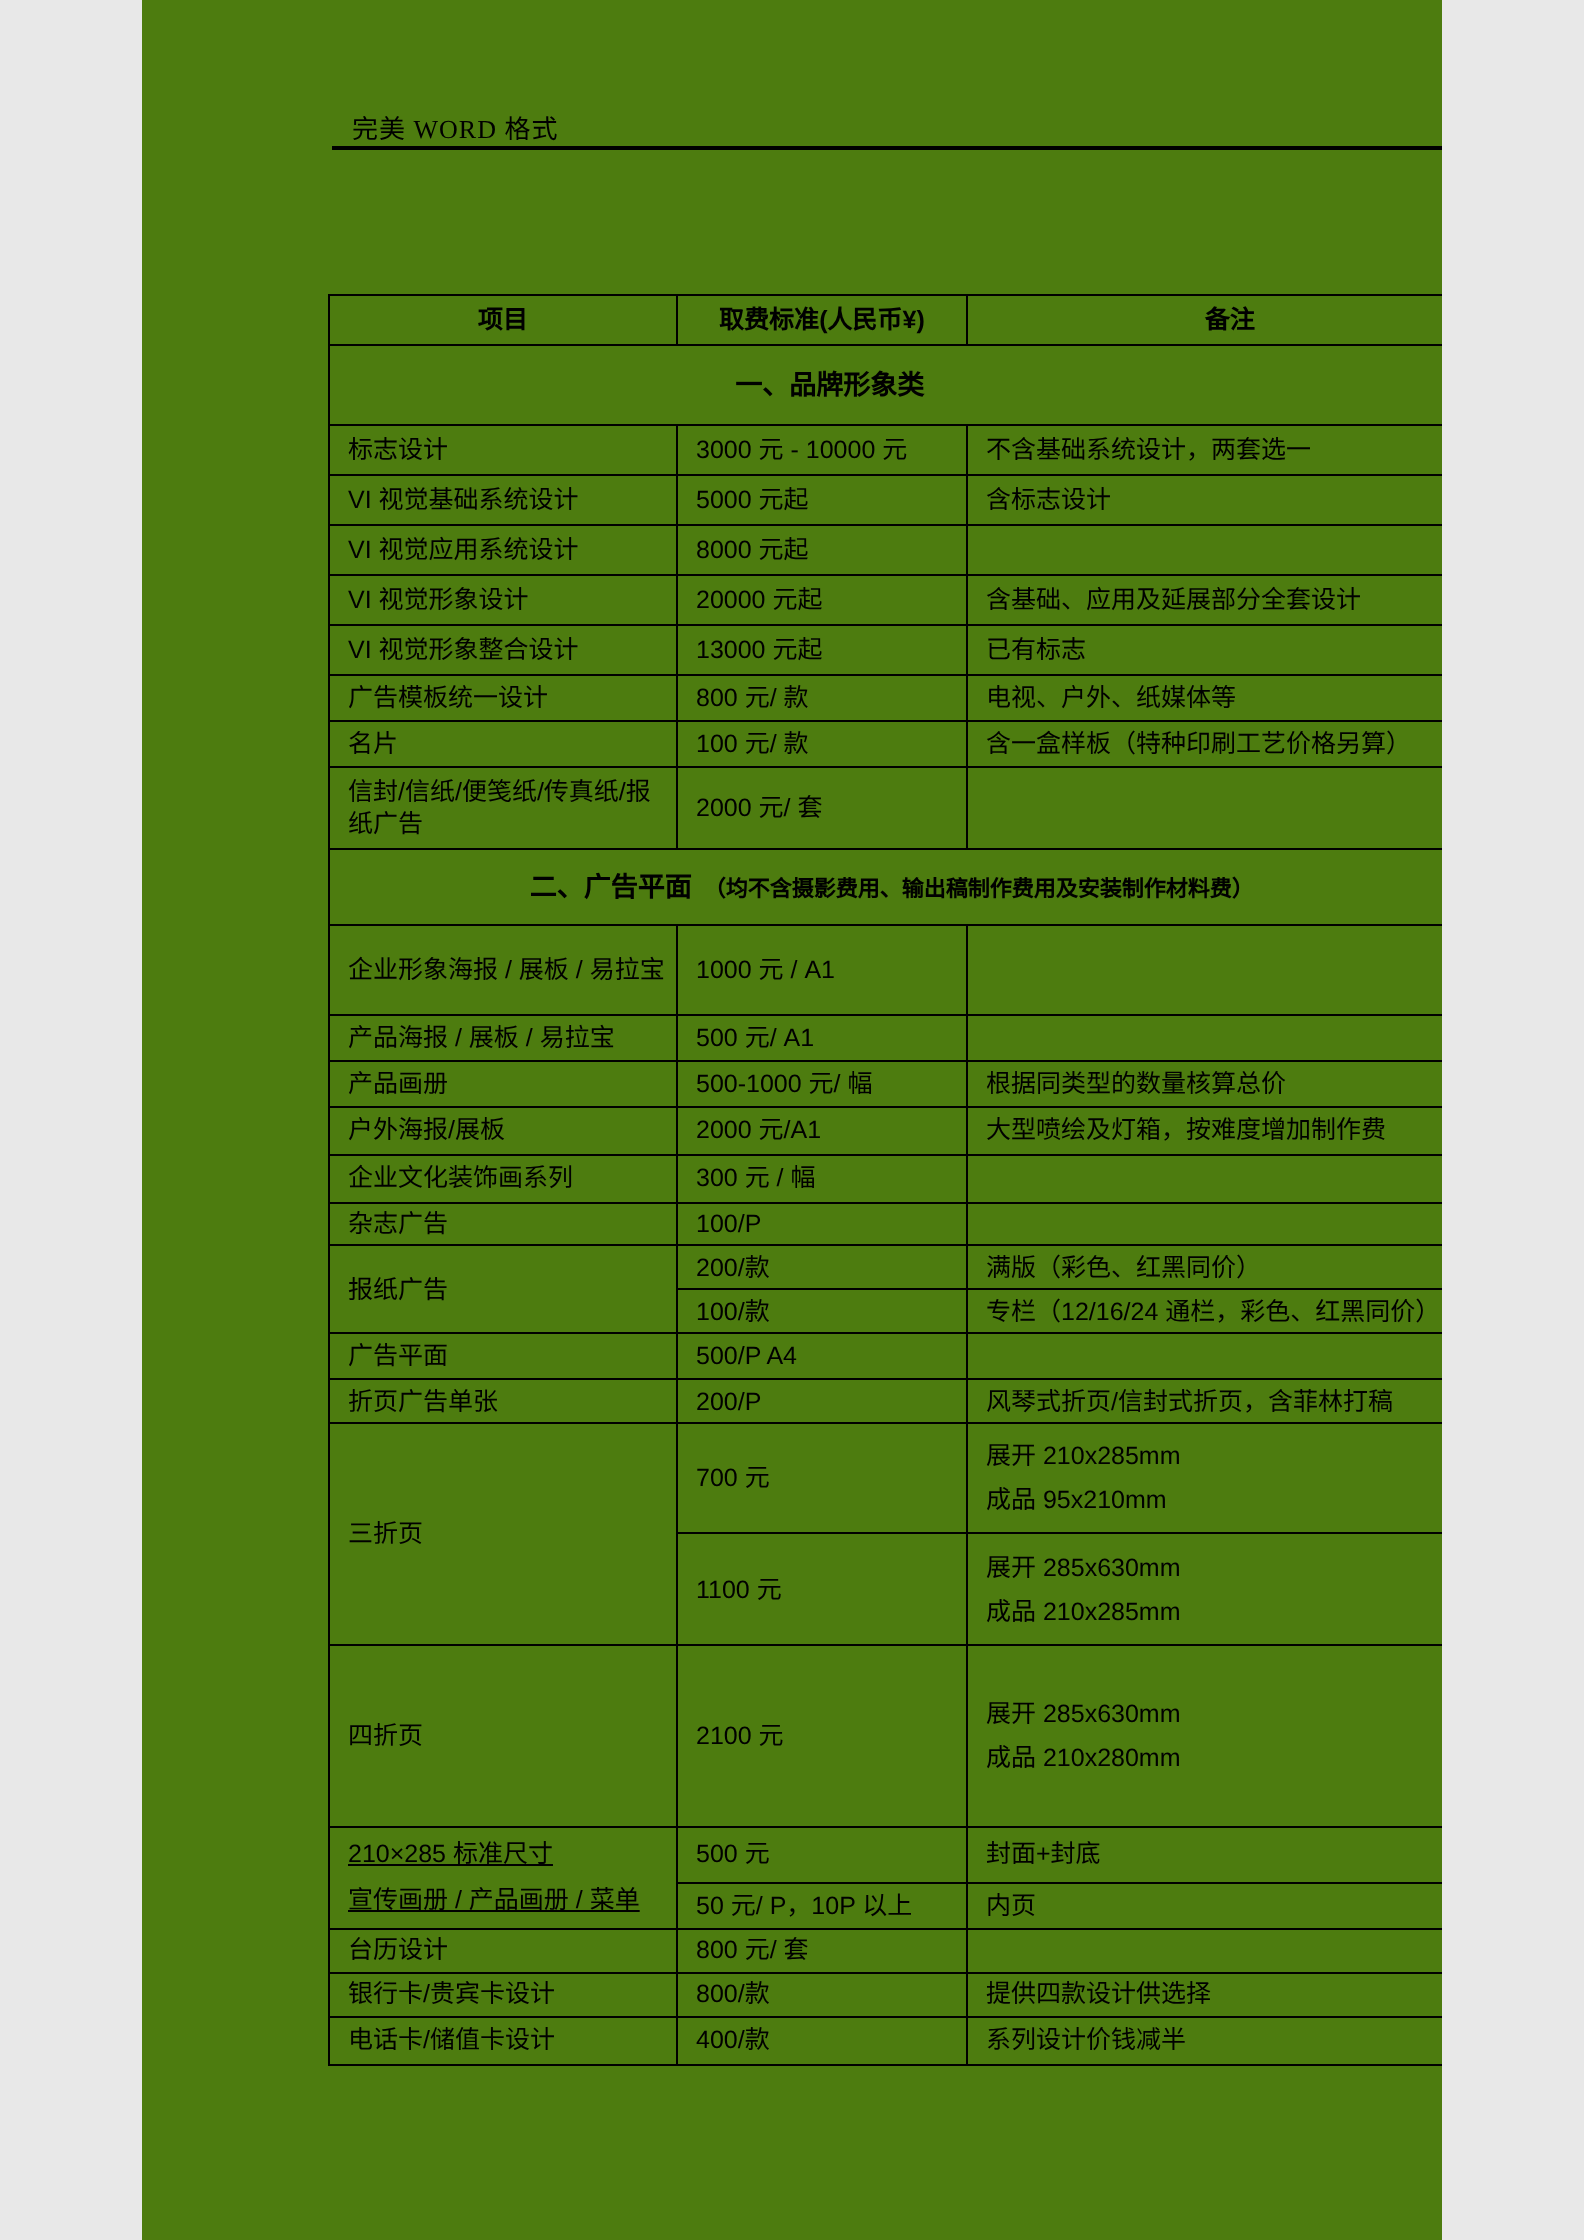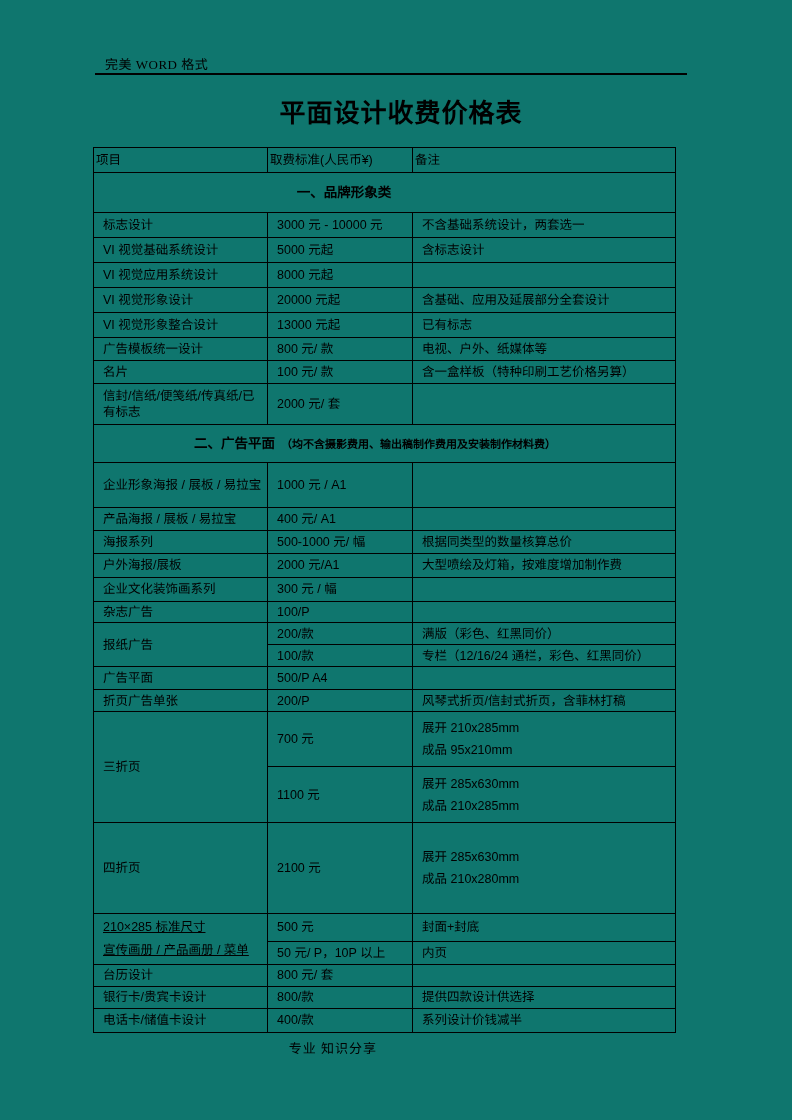--- a/index.html
+++ b/index.html
@@ -1,20 +1,20 @@
 <!DOCTYPE html>
 <html lang="zh-CN"><head>
 <meta charset="utf-8">
 <style>
   * { margin:0; padding:0; box-sizing:border-box; }
   html,body { background:#e8e8e8; }
   .page {
     position:relative;
-    width:792px; height:1120px;
-    background:#0f766e;
+    width:650px; height:1120px;
+    background:#4d7c0f;
     color:#000;
     font-family:"Liberation Serif","DejaVu Serif",serif;
     overflow:hidden;
     margin:0 auto;
   }
   .header-note {
     position:absolute; left:105px; top:54px;
     font-size:13px; letter-spacing:0.5px;
   }
   .header-rule {
@@ -36,21 +36,21 @@
   }
   .price-table td, .price-table th {
     border:1px solid #000;
     vertical-align:middle;
     padding:2px 4px 2px 9px;
     text-align:left;
     font-weight:normal;
     overflow:hidden;
   }
   .price-table th {
-    font-weight:normal; padding:2px 2px;
+    text-align:center; font-weight:bold; padding:2px 2px;
   }
   .section-row td {
     text-align:center; font-weight:bold; font-size:13.5px;
   }
   .section-row.s1 td { padding-right:90px; }
   .section-row.s2 td { padding-right:28px; }
   .sec-sub { font-size:11px; margin-left:6px; font-weight:bold; }
   .ml div { line-height:22px; }
   .ml2 div { line-height:23px;text-decoration:underline; }
   
@@ -64,21 +64,20 @@
   }
 </style>
 </head>
 <body>
 
 <div class="page">
 
   <div class="header-note">完美 WORD 格式</div>
   <div class="header-rule"></div>
 
-  <h1 class="doc-title">平面设计收费价格表</h1>
 
   <table class="price-table">
     <colgroup>
       <col style="width:174px">
         <col style="width:145px">
         <col style="width:263px">
     </colgroup>
     <tbody>
       <tr class="rh25">
         <th>项目</th>
@@ -119,41 +118,41 @@
         <td>广告模板统一设计</td>
         <td>800 元/ 款</td>
         <td>电视、户外、纸媒体等</td>
       </tr>
       <tr class="rh23">
         <td>名片</td>
         <td>100 元/ 款</td>
         <td>含一盒样板（特种印刷工艺价格另算）</td>
       </tr>
       <tr class="rh41">
-        <td>信封/信纸/便笺纸/传真纸/已有标志</td>
+        <td>信封/信纸/便笺纸/传真纸/报纸广告</td>
         <td>2000 元/ 套</td>
         <td></td>
       </tr>
 
       <tr class="rh38 section-row s2">
         <td colspan="3"><span class="sec-title">二、广告平面</span><span class="sec-sub">（均不含摄影费用、输出稿制作费用及安装制作材料费）</span></td>
       </tr>
 
       <tr class="rh45">
         <td>企业形象海报 / 展板 / 易拉宝</td>
         <td>1000 元 / A1</td>
         <td></td>
       </tr>
       <tr class="rh23">
         <td>产品海报 / 展板 / 易拉宝</td>
-        <td>400 元/ A1</td>
-        <td></td>
-      </tr>
-      <tr class="rh23">
-        <td>海报系列</td>
+        <td>500 元/ A1</td>
+        <td></td>
+      </tr>
+      <tr class="rh23">
+        <td>产品画册</td>
         <td>500-1000 元/ 幅</td>
         <td>根据同类型的数量核算总价</td>
       </tr>
       <tr class="rh24">
         <td>户外海报/展板</td>
         <td>2000 元/A1</td>
         <td>大型喷绘及灯箱，按难度增加制作费</td>
       </tr>
       <tr class="rh24">
         <td>企业文化装饰画系列</td>
@@ -232,15 +231,14 @@
         <td>提供四款设计供选择</td>
       </tr>
       <tr class="rh24">
         <td>电话卡/储值卡设计</td>
         <td>400/款</td>
         <td>系列设计价钱减半</td>
       </tr>
     </tbody>
   </table>
 
-  <div class="footer-note">专业 知识分享</div>
 
 </div>
 
 </body></html>

